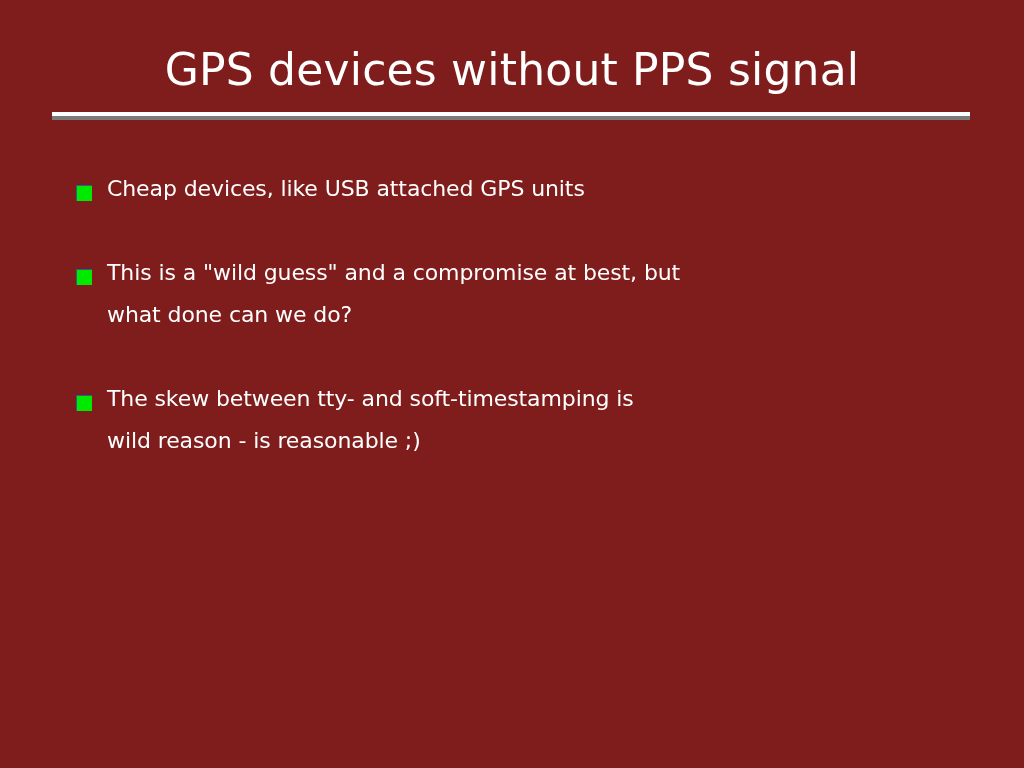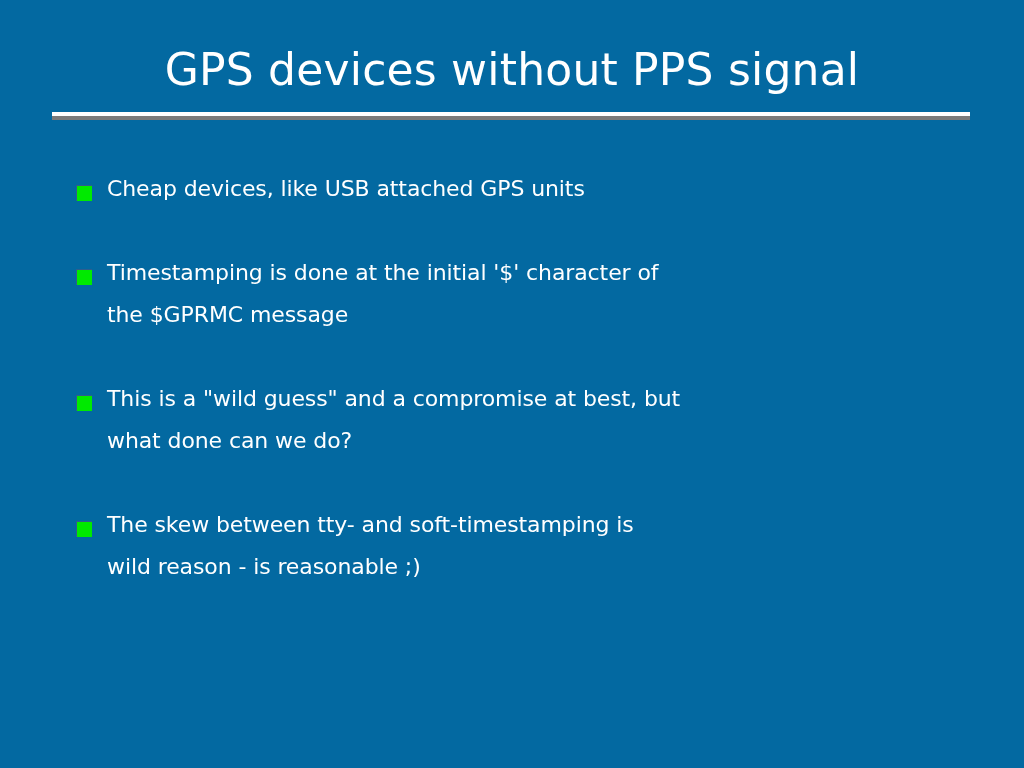--- a/index.html
+++ b/index.html
@@ -10,21 +10,21 @@
     width: 1024px;
     height: 768px;
     background: #36689f;
     font-family: "DejaVu Sans", sans-serif;
     overflow: hidden;
   }
   .slide {
     position: relative;
     width: 1024px;
     height: 768px;
-    background: #0369a1;
+    background: #7f1d1d;
   }
   .title-block {
     position: absolute;
     left: 0;
     top: 44px;
     width: 1024px;
     text-align: center;
   }
   .slide-title {
     display: block;
@@ -115,27 +115,20 @@
 
   <div class="bullets">
 
     <div class="bullet-item">
       <span class="bullet-marker"></span>
       <span class="bullet-text">
         <span class="bullet-line">Cheap devices, like USB attached GPS units</span>
       </span>
     </div>
 
-    <div class="bullet-item">
-      <span class="bullet-marker"></span>
-      <span class="bullet-text">
-        <span class="bullet-line">Timestamping is done at the initial '$' character of</span>
-        <span class="bullet-line">the $GPRMC message</span>
-      </span>
-    </div>
 
     <div class="bullet-item">
       <span class="bullet-marker"></span>
       <span class="bullet-text">
         <span class="bullet-line">This is a "wild guess" and a compromise at best, but</span>
         <span class="bullet-line">what done can we do?</span>
       </span>
     </div>
 
     <div class="bullet-item">

